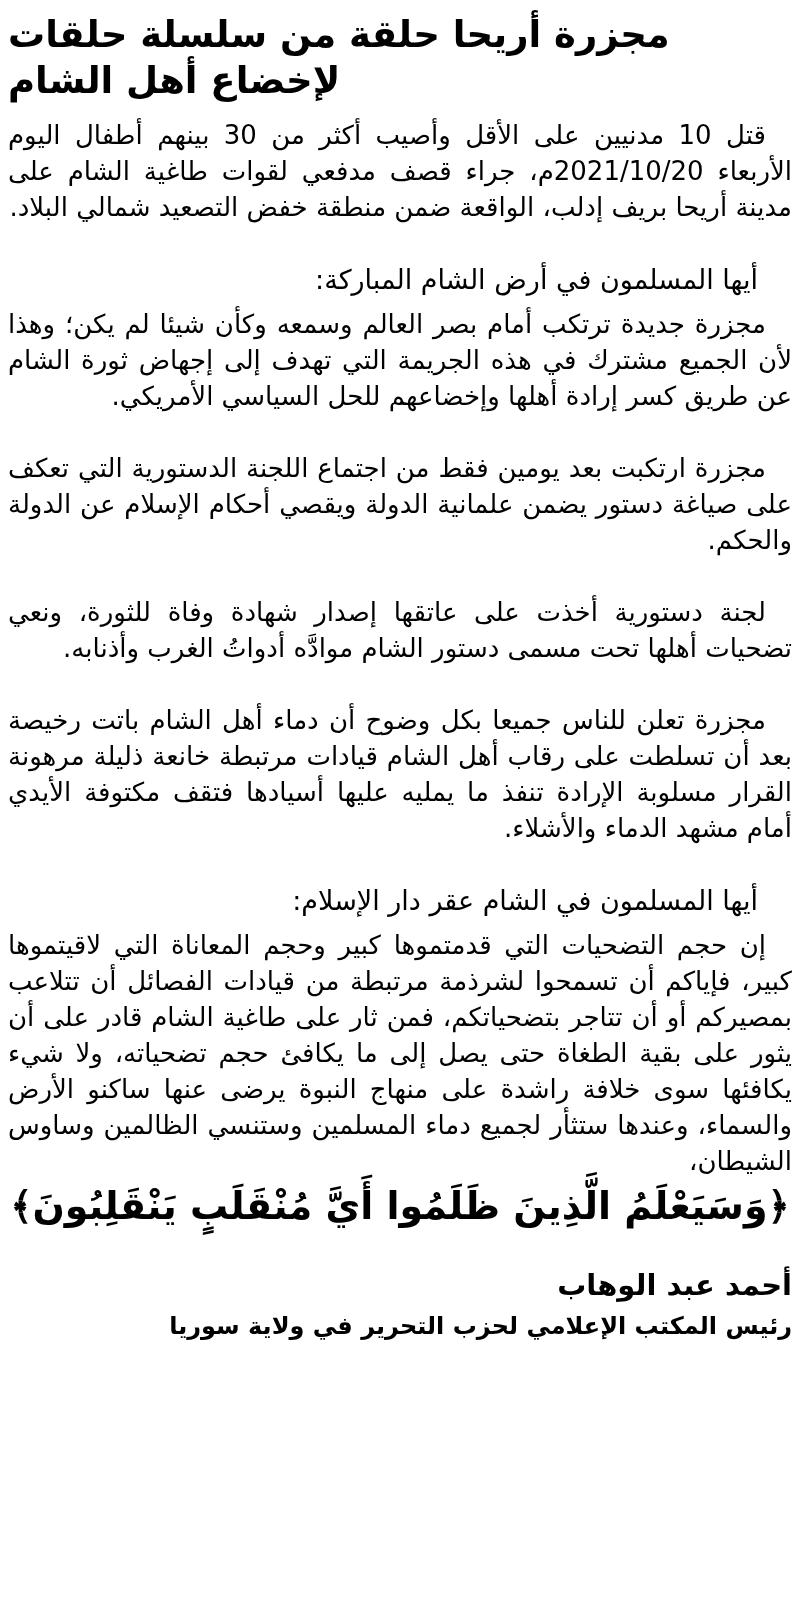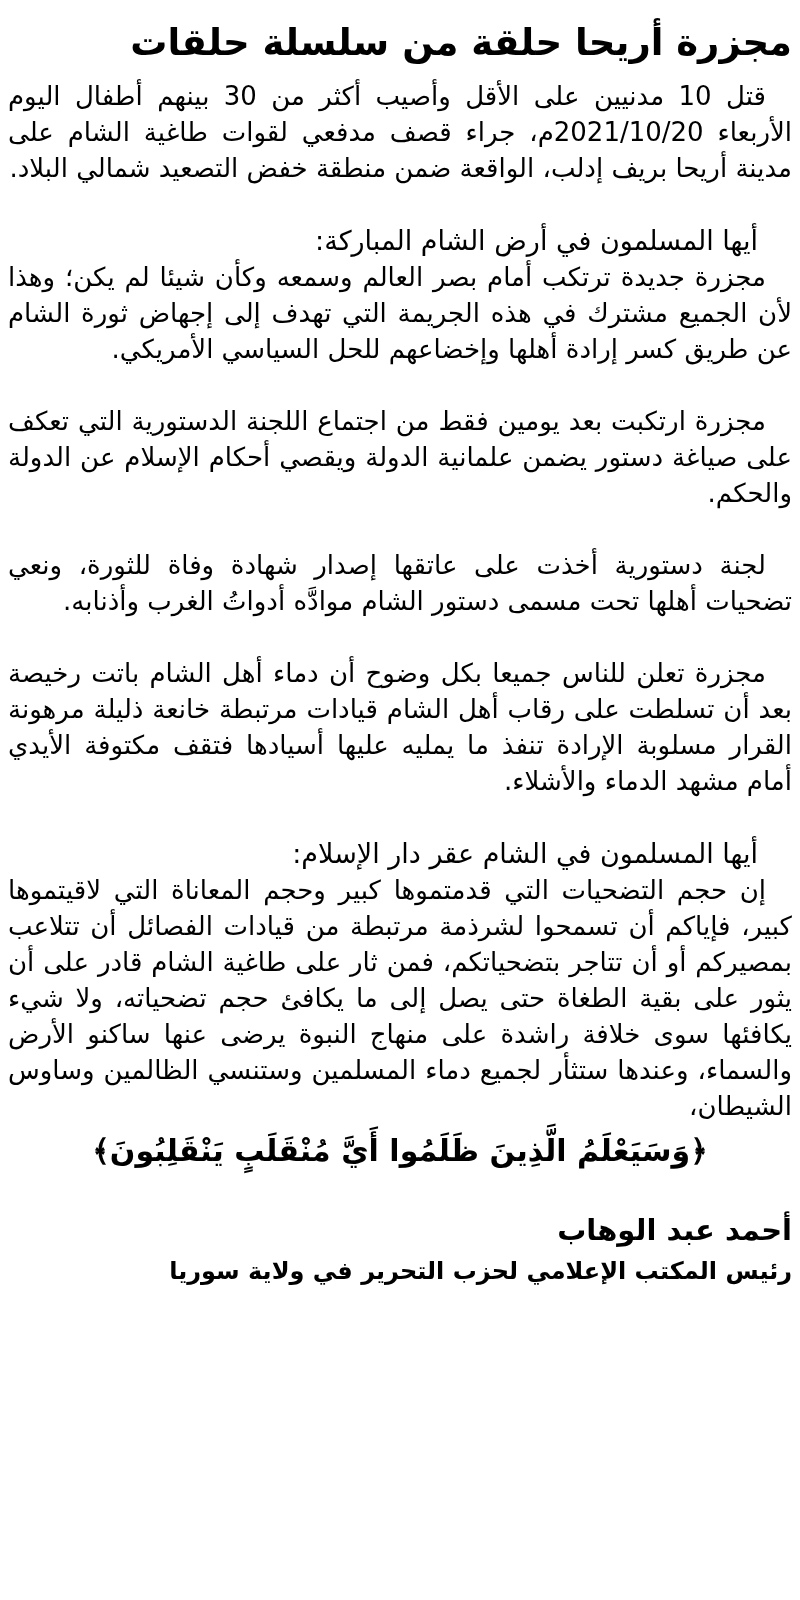--- a/index.html
+++ b/index.html
@@ -11,49 +11,49 @@
     width: 800px;
     height: 1600px;
     box-sizing: border-box;
     padding: 12px 8px 10px 8px;
     overflow: hidden;
     direction: rtl;
     color: #000000;
     font-family: "DejaVu Sans", sans-serif;
   }
   .doc-title {
-    text-align: right;
+    text-align: left;
     font-weight: bold;
     font-size: 37px;
     line-height: 1.25;
-    margin: 8px 0 12px 0;
+    margin: 0 0 12px 0;
   }
   .para {
     font-size: 26px;
     line-height: 36px;
     text-align: justify;
     text-indent: 26px;
-    margin: 0 0 36px 0;
+    margin: 8px 0 36px 0;
   }
   .para.no-gap {
     margin-bottom: 0;
   }
   .section-heading {
     font-size: 27px;
     font-weight: normal;
     line-height: 37px;
     text-align: right;
     padding-left: 0;
     padding-right: 34px;
     margin: 0;
   }
   .verse {
     text-align: center;
     font-weight: bold;
-    font-size: 30px;
+    font-size: 38px;
     line-height: 46px;
     margin: 4px 0 0 0;
   }
   .signature {
     text-align: right;
     font-weight: bold;
     margin-top: 36px;
   }
   .signature .sig-name {
     font-size: 29px;
@@ -62,20 +62,21 @@
   .signature .sig-role {
     font-size: 24px;
     line-height: 41px;
   }
 </style>
 </head>
 <body>
 
 <header class="doc-title">
   <div>مجزرة أريحا حلقة من سلسلة حلقات</div>
+  <div>لإخضاع أهل الشام</div>
 </header>
 
 <p class="para">قتل 10 مدنيين على الأقل وأصيب أكثر من 30 بينهم أطفال اليوم الأربعاء 2021/10/20م، جراء قصف مدفعي لقوات طاغية الشام على مدينة أريحا بريف إدلب، الواقعة ضمن منطقة خفض التصعيد شمالي البلاد.</p>
 
 <h2 class="section-heading">أيها المسلمون في أرض الشام المباركة:</h2>
 
 <p class="para">مجزرة جديدة ترتكب أمام بصر العالم وسمعه وكأن شيئا لم يكن؛ وهذا لأن الجميع مشترك في هذه الجريمة التي تهدف إلى إجهاض ثورة الشام عن طريق كسر إرادة أهلها وإخضاعهم للحل السياسي الأمريكي.</p>
 
 <p class="para">مجزرة ارتكبت بعد يومين فقط من اجتماع اللجنة الدستورية التي تعكف على صياغة دستور يضمن علمانية الدولة ويقصي أحكام الإسلام عن الدولة والحكم.</p>
 

